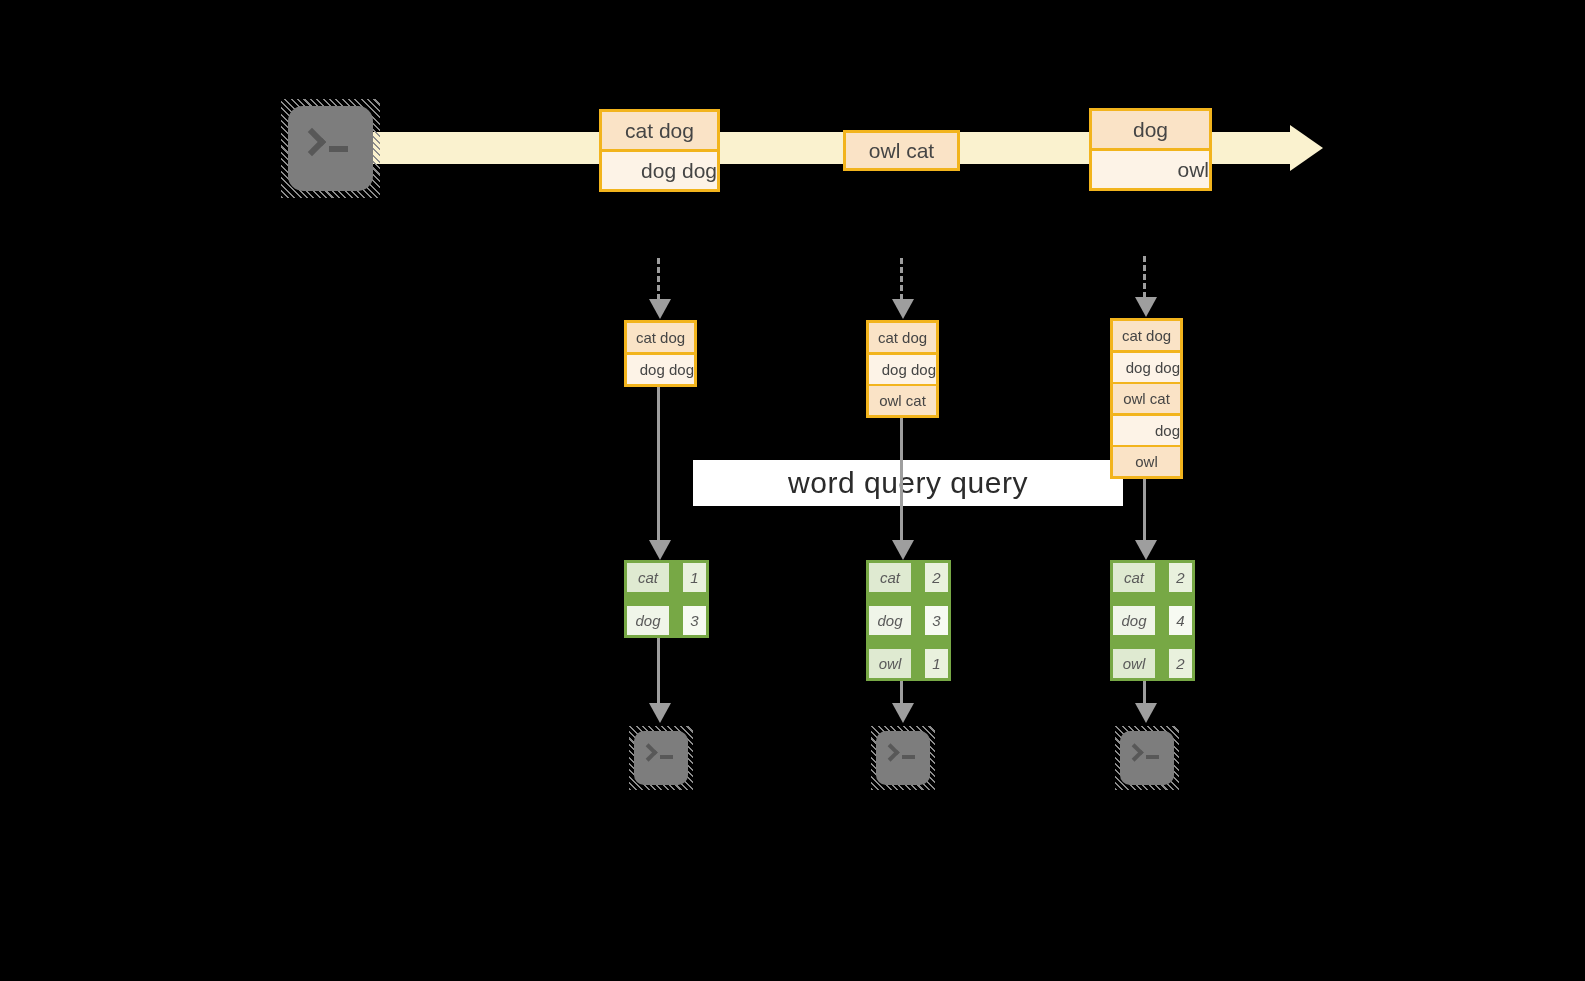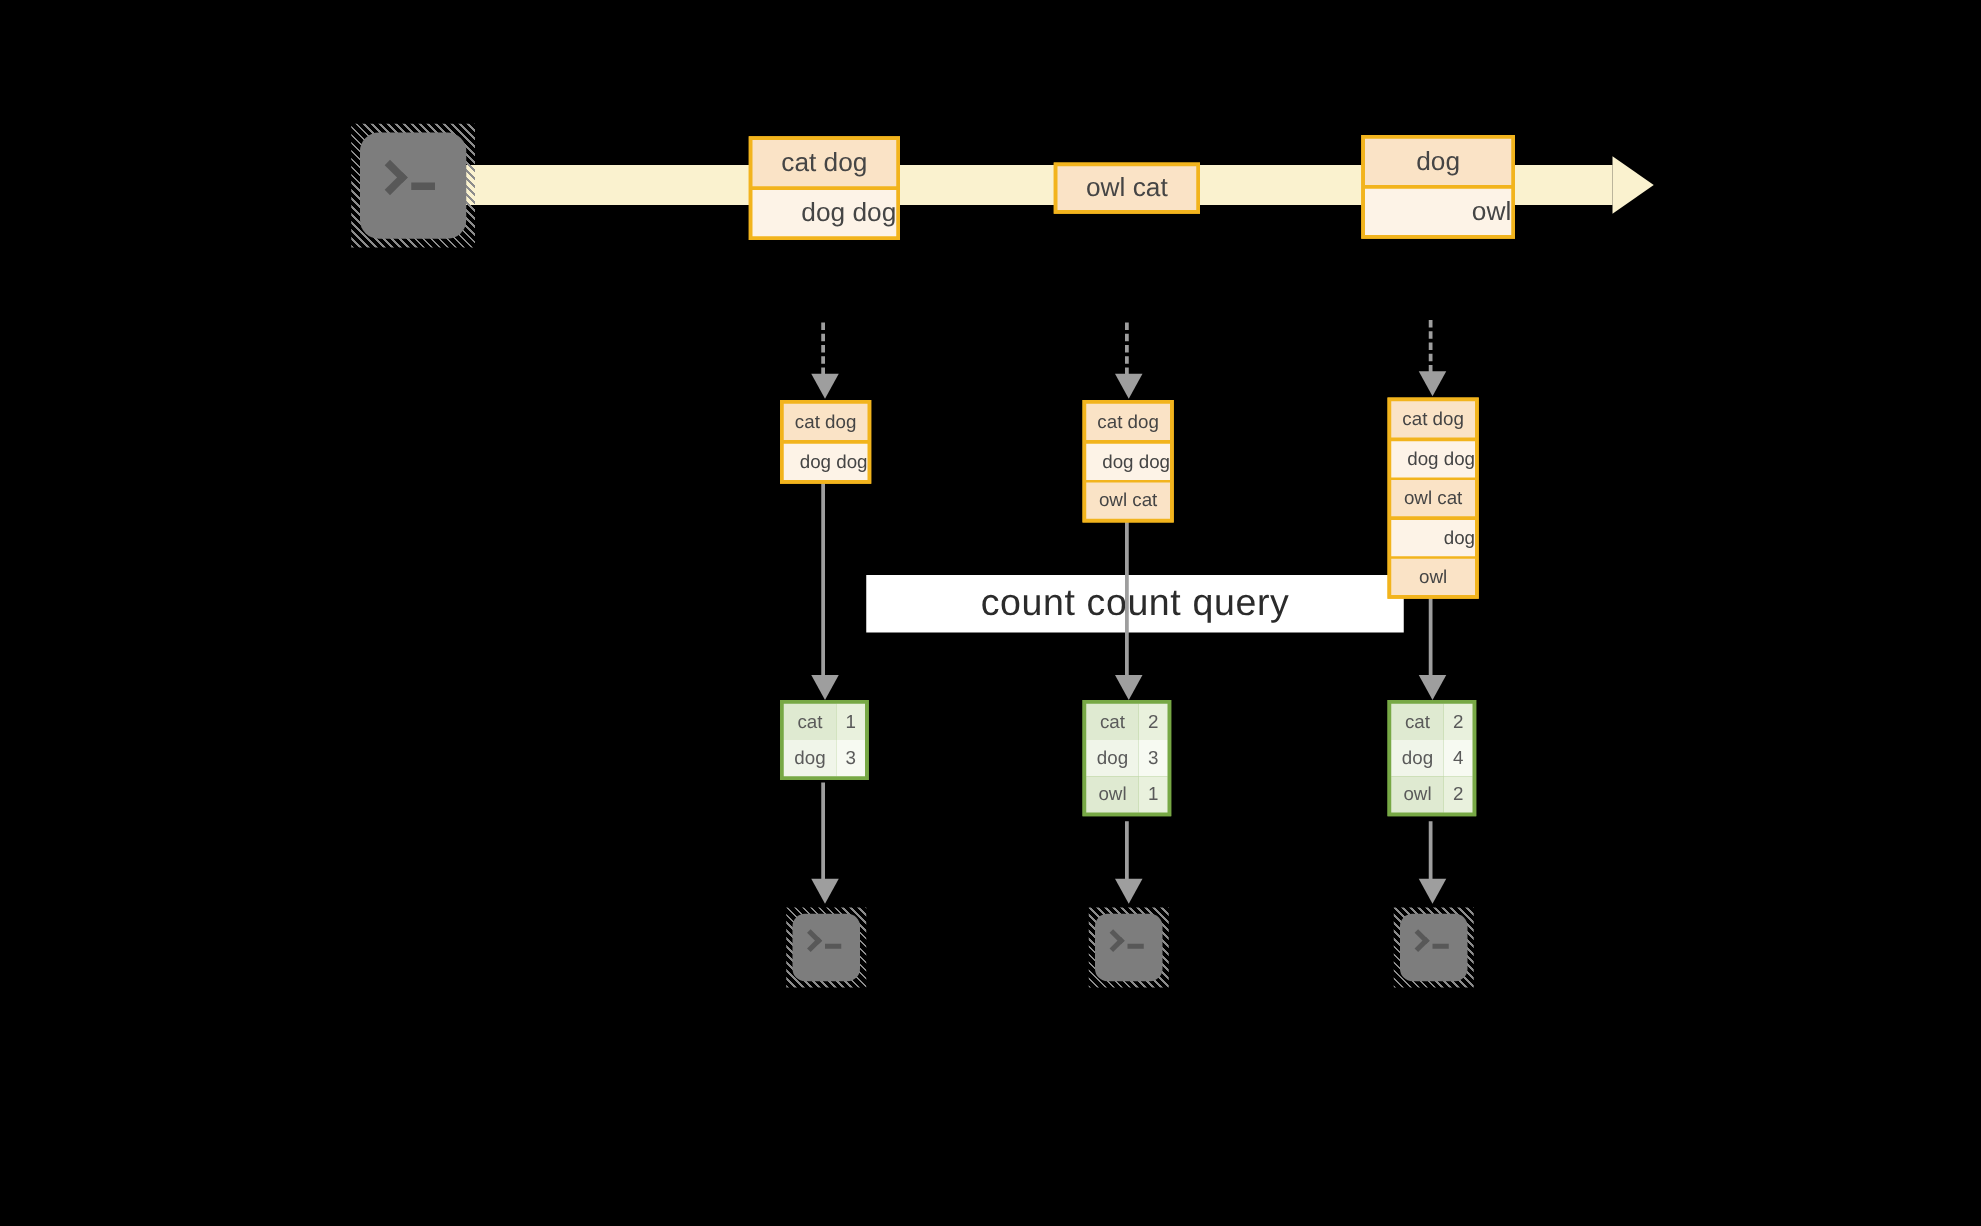--- a/index.html
+++ b/index.html
@@ -29,22 +29,22 @@
   }
   .orow.dark{background:#fae3c6;}
   .orow.light{background:#fdf3e7;text-align:right;}
   .orow + .orow{margin-top:2.5px;}
   .ev .orow{height:37px;line-height:37px;font-size:21px;}
   .ev1 .orow{height:35px;line-height:35px;font-size:21px;}
   .st .orow{height:29px;line-height:29px;font-size:15px;}
 
   
   .gtable{
-    display:grid;grid-template-columns:42px 23px;gap:0;
-    background:#77a845;border:3px solid #77a845;z-index:7;
+    display:grid;grid-template-columns:42px 23px;gap:14px;
+    background:#77a845;border:3px solid #77a845;z-index:7;font-style:italic;
   }
   .gcell{
     height:29px;line-height:29px;text-align:center;
     font-size:15px;color:#5a5a5a;
   }
   .gcell.r0{background:#dfead1;}
   .gcell.r0.num{background:#e9f1dd;}
   .gcell.r1{background:#f0f5e9;}
   .gcell.r1.num{background:#f7faf2;}
   .gcell.r2{background:#dfead1;}
@@ -137,21 +137,21 @@
   </div>
 
   <div class="abs obox st" style="left:1110px;top:318px;width:67px;">
     <div class="orow dark">cat dog</div>
     <div class="orow light">dog dog</div>
     <div class="orow dark">owl cat</div>
     <div class="orow light">dog</div>
     <div class="orow dark">owl</div>
   </div>
 
-  <div class="abs query-band" style="left:693px;top:460px;width:430px;height:46px;">count count query</div>
+  <div class="abs query-band" style="left:693px;top:460px;width:430px;height:46px;">word query query</div>
 
   <div class="abs vline" style="left:657px;top:386px;height:156px;"></div>
   <div class="abs ahead" style="left:649px;top:540px;"></div>
 
   <div class="abs vline" style="left:900px;top:417px;height:125px;"></div>
   <div class="abs ahead" style="left:892px;top:540px;"></div>
 
   <div class="abs vline" style="left:1143px;top:477px;height:65px;"></div>
   <div class="abs ahead" style="left:1135px;top:540px;"></div>
 

